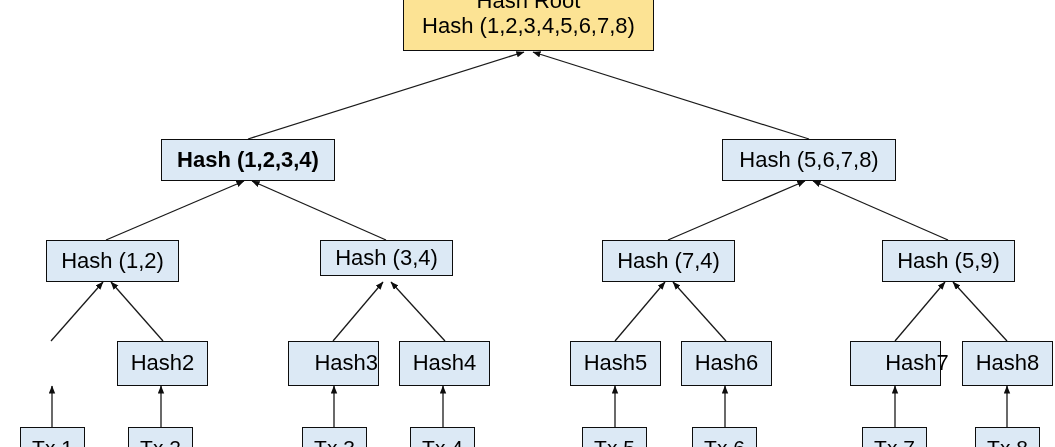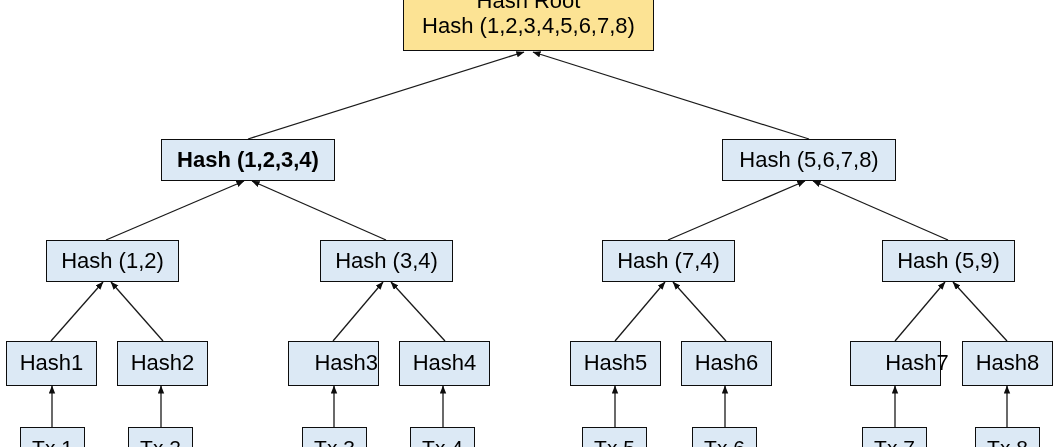--- a/index.html
+++ b/index.html
@@ -97,33 +97,30 @@
   <div class="node node-blue lvl2" style="left:161px; top:139px; width:174px; height:42px;font-weight:bold;">
     <span class="node-line">Hash (1,2,3,4)</span>
   </div>
   <div class="node node-blue lvl2" style="left:722px; top:139px; width:174px; height:42px;align-items:center;">
     <span class="node-line">Hash (5,6,7,8)</span>
   </div>
 
   <div class="node node-blue lvl3" style="left:46px; top:240px; width:133px; height:42px;">
     <span class="node-line">Hash (1,2)</span>
   </div>
-  <div class="node node-blue lvl3" style="left:320px; top:240px; width:133px; height:42px;">
+  <div class="node node-blue lvl3" style="left:320px; top:240px; width:133px; height:36px;">
     <span class="node-line">Hash (3,4)</span>
   </div>
   <div class="node node-blue lvl3" style="left:602px; top:240px; width:133px; height:42px;">
     <span class="node-line">Hash (7,4)</span>
   </div>
   <div class="node node-blue lvl3" style="left:882px; top:240px; width:133px; height:42px;">
     <span class="node-line">Hash (5,9)</span>
   </div>
 
-  <div class="node node-blue leaf" style="left:6px; top:341px; width:91px; height:45px;">
-    <span class="node-line">Hash1</span>
-  </div>
   <div class="node node-blue leaf" style="left:117px; top:341px; width:91px; height:45px;">
     <span class="node-line">Hash2</span>
   </div>
   <div class="node node-blue leaf" style="left:288px; top:341px; width:91px; height:45px;align-items:flex-end;">
     <span class="node-line">Hash3</span>
   </div>
   <div class="node node-blue leaf" style="left:399px; top:341px; width:91px; height:45px;">
     <span class="node-line">Hash4</span>
   </div>
   <div class="node node-blue leaf" style="left:570px; top:341px; width:91px; height:45px;align-items:center;">

